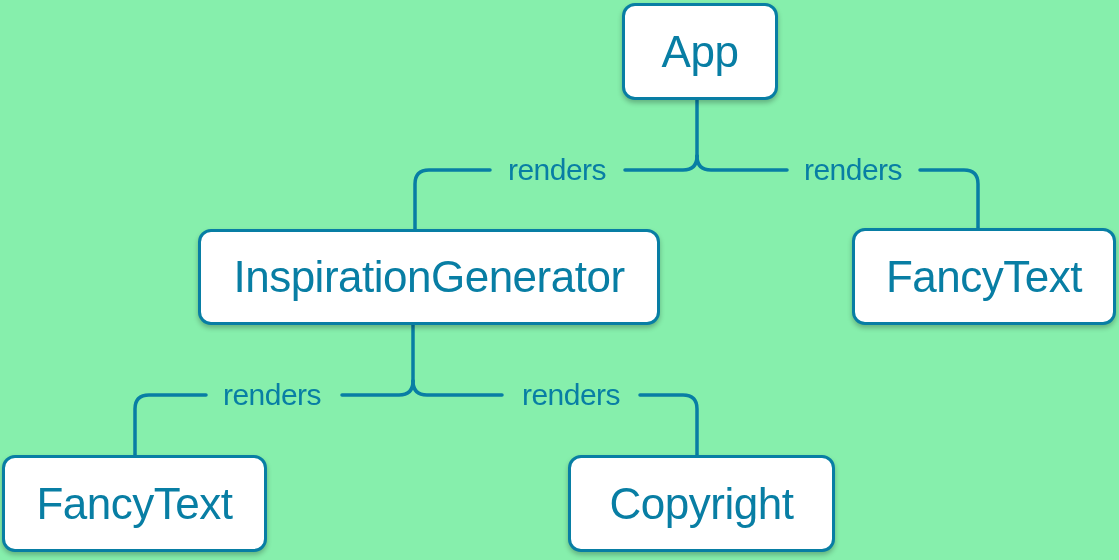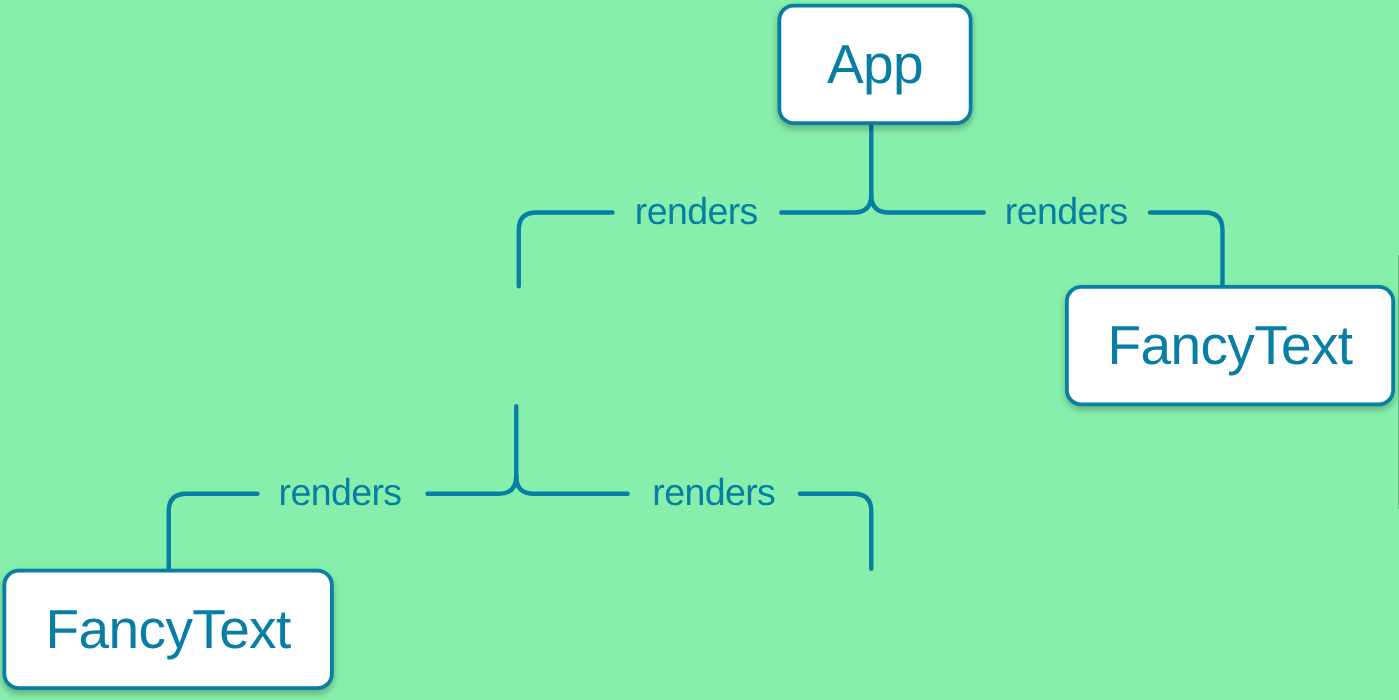--- a/index.html
+++ b/index.html
@@ -92,28 +92,34 @@
     <g>
       <path d="M413 381 Q413 395 427 395 H502"></path>
       <path d="M640 395 H683 Q697 395 697 409 V455"></path>
     </g>
   </svg>
 
   <div class="node node-app">
     <span>App</span>
   </div>
 
+  <div class="node node-ig">
+    <span>InspirationGenerator</span>
+  </div>
 
   <div class="node node-fancy-top">
     <span>FancyText</span>
   </div>
 
   <div class="node node-fancy-bottom">
     <span>FancyText</span>
   </div>
 
+  <div class="node node-copyright">
+    <span>Copyright</span>
+  </div>
 
   <div class="edge-label edge-label-0">renders</div>
   <div class="edge-label edge-label-1">renders</div>
   <div class="edge-label edge-label-2">renders</div>
   <div class="edge-label edge-label-3">renders</div>
 
 </div>
 
 </body></html>

